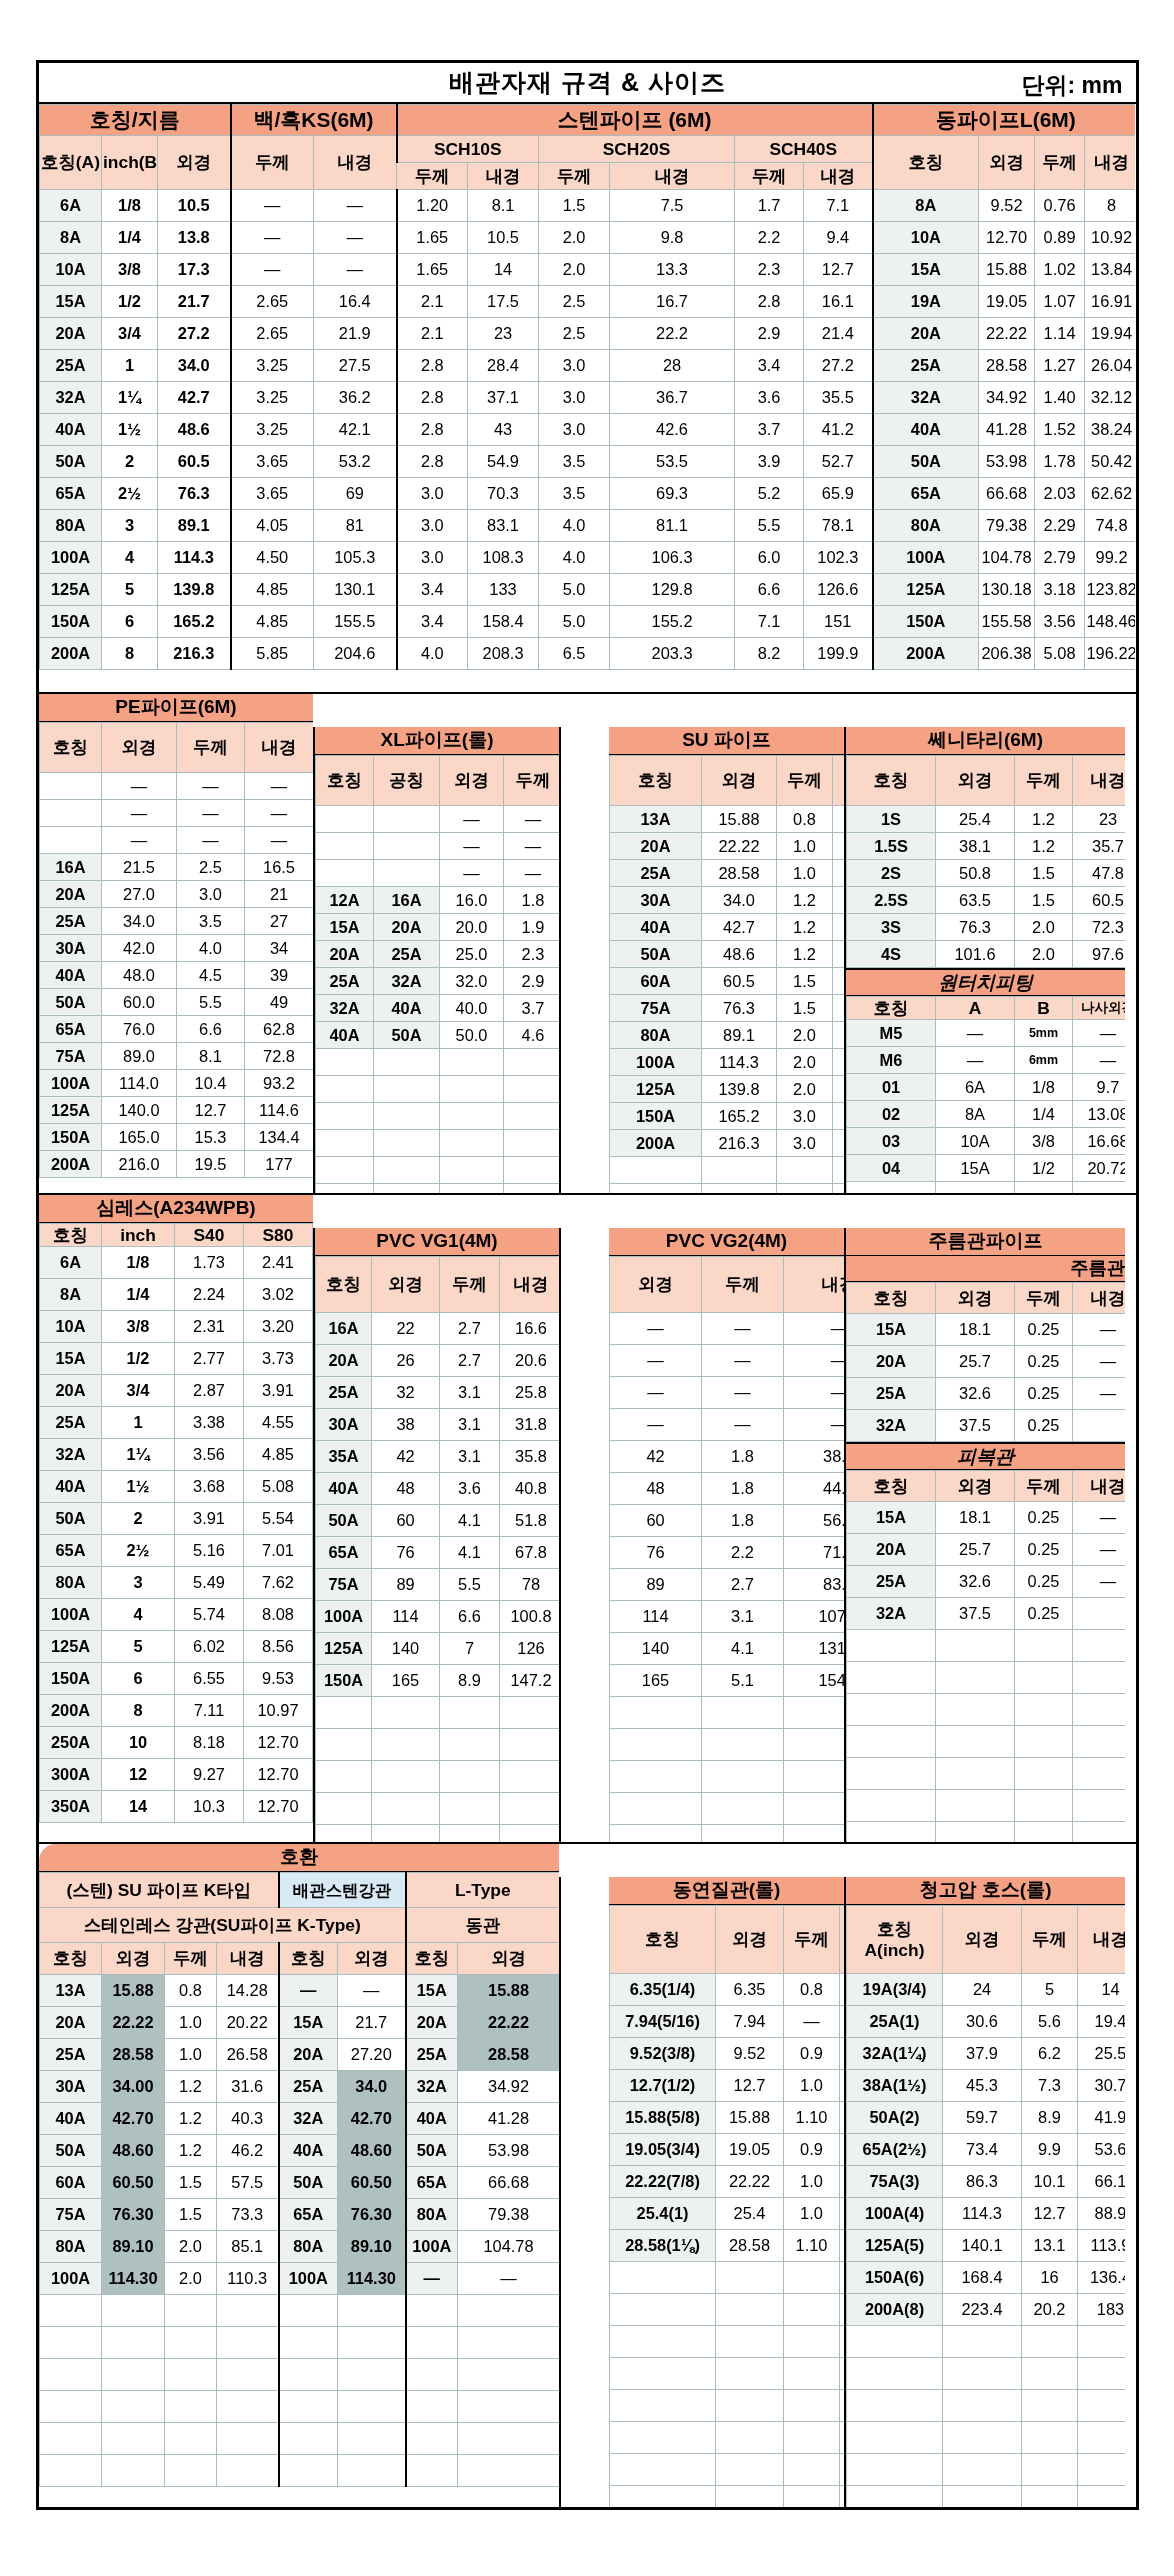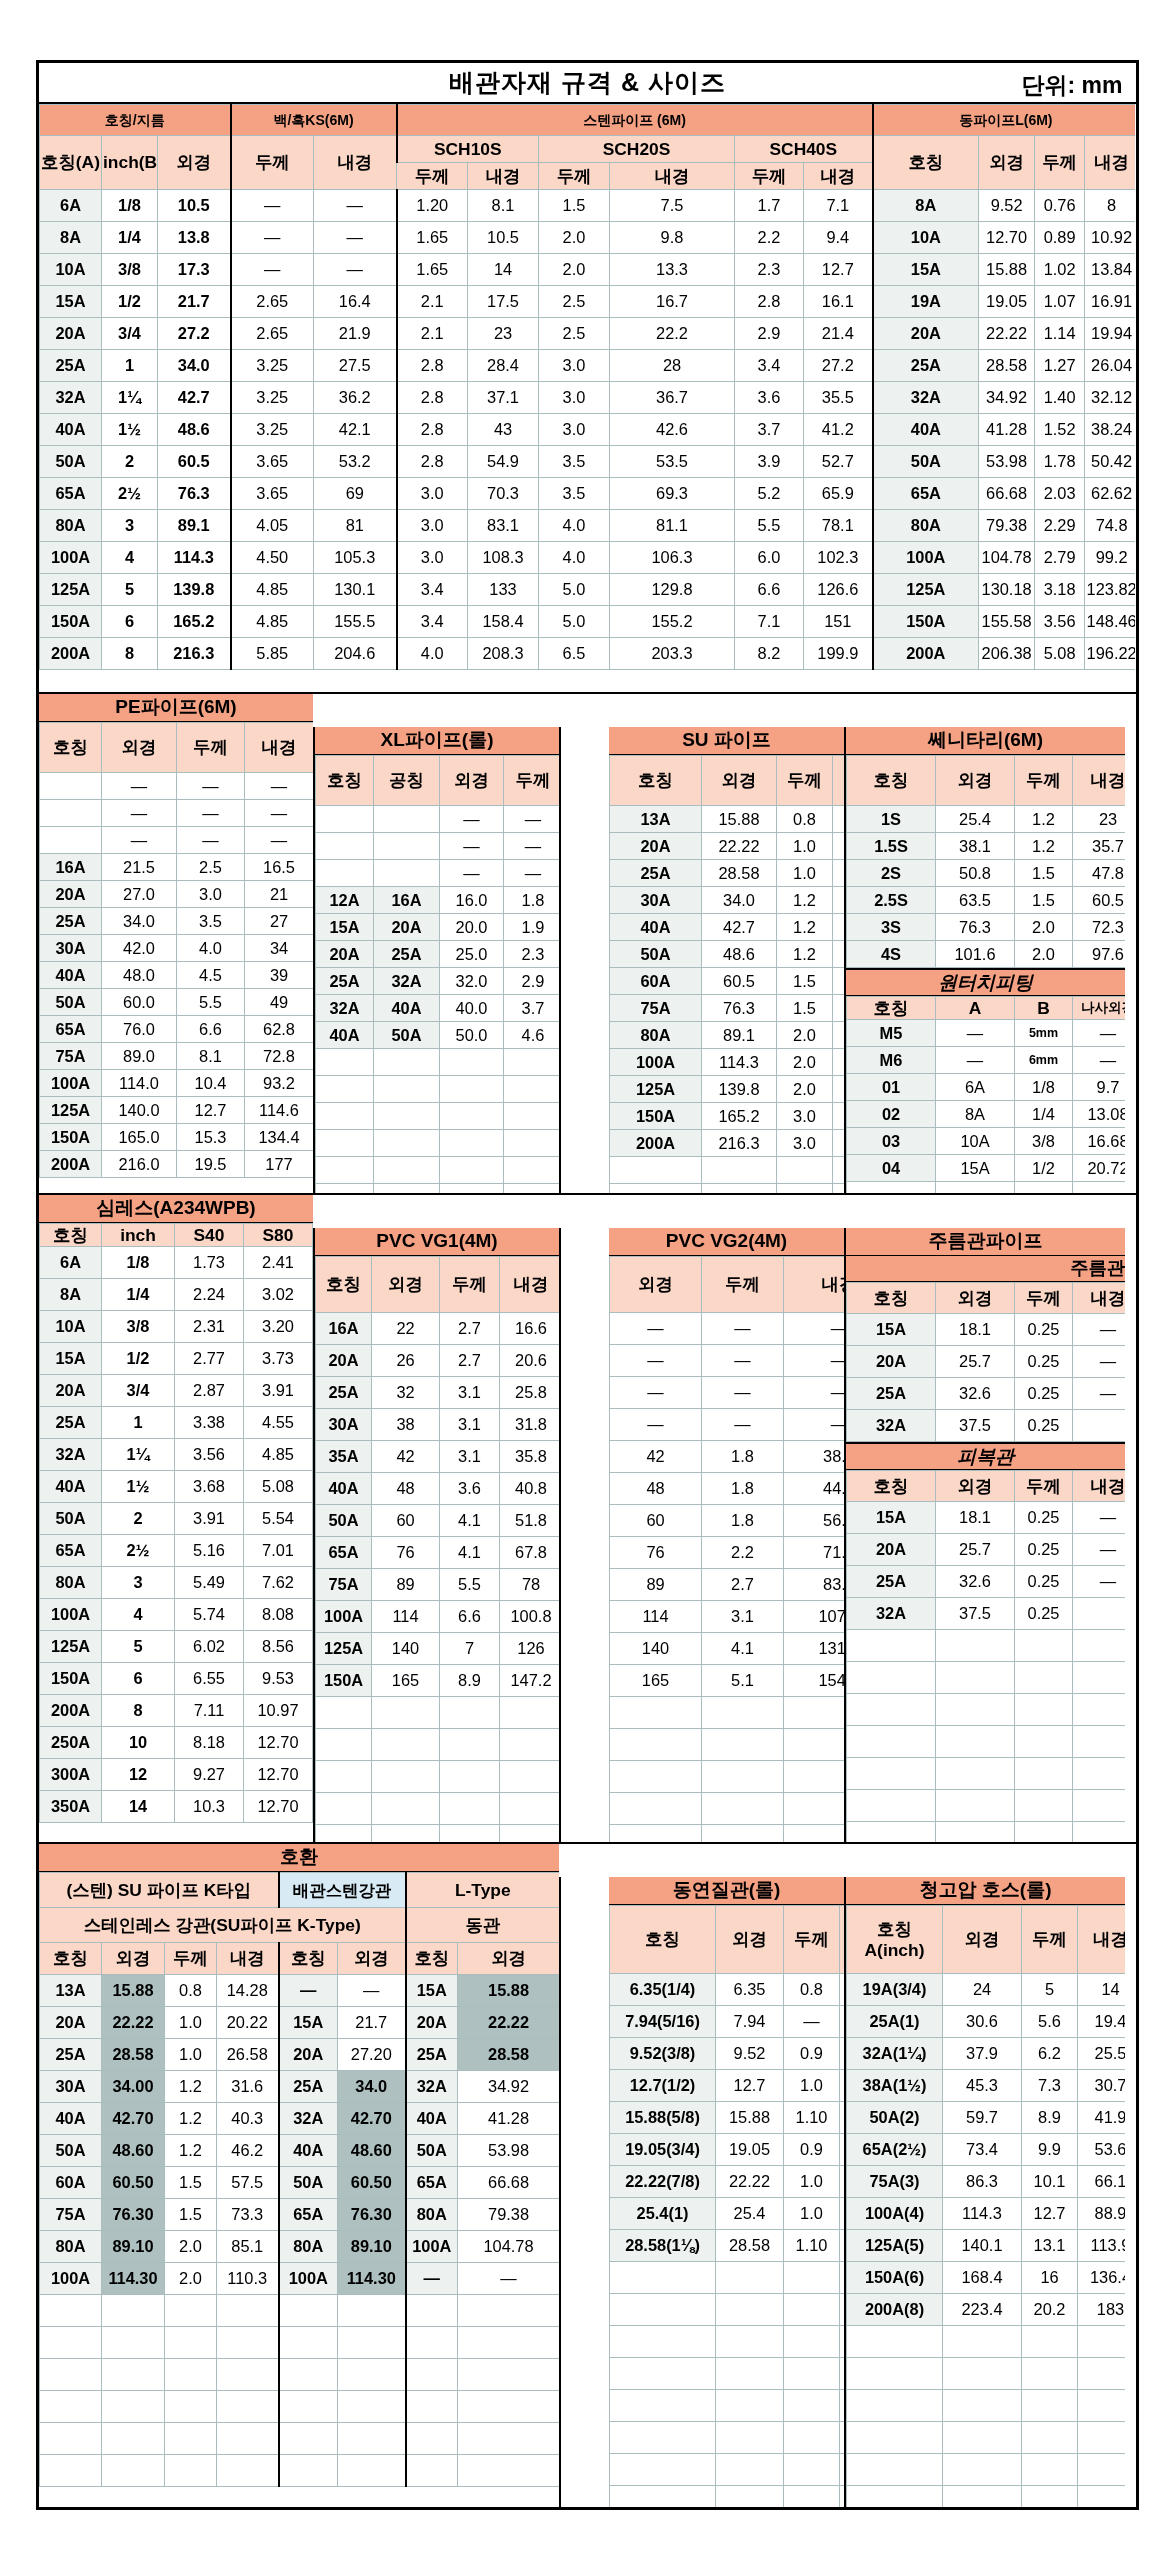--- a/index.html
+++ b/index.html
@@ -7,35 +7,35 @@
     --blue:#D8EAF4; --grid:#A9BCBE; --ink:#000;
   }
   *{box-sizing:border-box;}
   body{margin:0;background:#fff;width:1175px;height:2576px;position:relative;
        font-family:"Liberation Sans","DejaVu Sans",sans-serif;color:var(--ink);}
   .sheet{position:absolute;left:36px;top:60px;width:1103px;border:3.9px solid #000;background:#fff;}
   .title-row{height:41px;border-bottom:2.9px solid #000;display:flex;align-items:center;justify-content:center;position:relative;}
   .main-title{font-size:25px;font-weight:bold;letter-spacing:1px;}
   .unit-label{position:absolute;right:13.5px;top:6.8px;font-size:23px;font-weight:bold;}
   .band{display:flex;align-items:stretch;overflow:hidden;border-bottom:2.9px solid #000;}
-  .band:last-child{border-bottom:none;}
+  .band:last-child{border-bottom:none;border-radius:17px;}
   .b1{height:590px;} .b2{height:501px;} .b3{height:649px;} .b4{height:663px;}
   .seg{overflow:hidden;flex:none;}
   .seg + .seg{border-left:2.9px solid #000;margin-top:33px;}
   .w1142{width:1096px;} .w284{width:274px;} .w255{width:246px;} .w295{width:285px;padding-left:48px;} .w308{width:281px;} .w539{width:520px;}
   .sec-title{background:var(--salmon);font-weight:bold;font-size:19px;text-align:center;
              height:28px;line-height:26px;border-bottom:1.9px solid #000;overflow:hidden;white-space:nowrap;}
   .sec-sub{background:var(--salmon);font-weight:bold;font-size:18.3px;text-align:right;
            height:26px;line-height:24px;border-bottom:1px solid #000;}
   .stacked .sec-title{border-top:2.9px solid #000;font-style:italic;}
   table{border-collapse:collapse;table-layout:fixed;width:100%;}
   th,td{border:1px solid var(--grid);text-align:center;vertical-align:middle;padding:0 1px;
         font-size:16.4px;overflow:hidden;white-space:nowrap;}
   th{background:var(--pink);font-weight:bold;font-size:17.4px;white-space:pre-line;line-height:1.15;}
-  th.grp{background:var(--salmon);font-size:14px;}
+  th.grp{background:var(--salmon);font-size:21px;}
   th.blue{background:var(--blue);font-size:16.4px;}
   th.sm{font-size:13.5px;}
   td{background:#fff;height:32px;}
   td.c0{background:var(--label);}
   td.b{font-weight:bold;}
   td.hl{background:var(--hl);}
   td.sm{font-size:12.5px;font-weight:bold;}
   .bl{border-left:2.9px solid #000 !important;}
   .band1 thead tr:nth-child(1) th{height:31px;}
   .band1 thead tr:nth-child(2) th{height:27px;}

